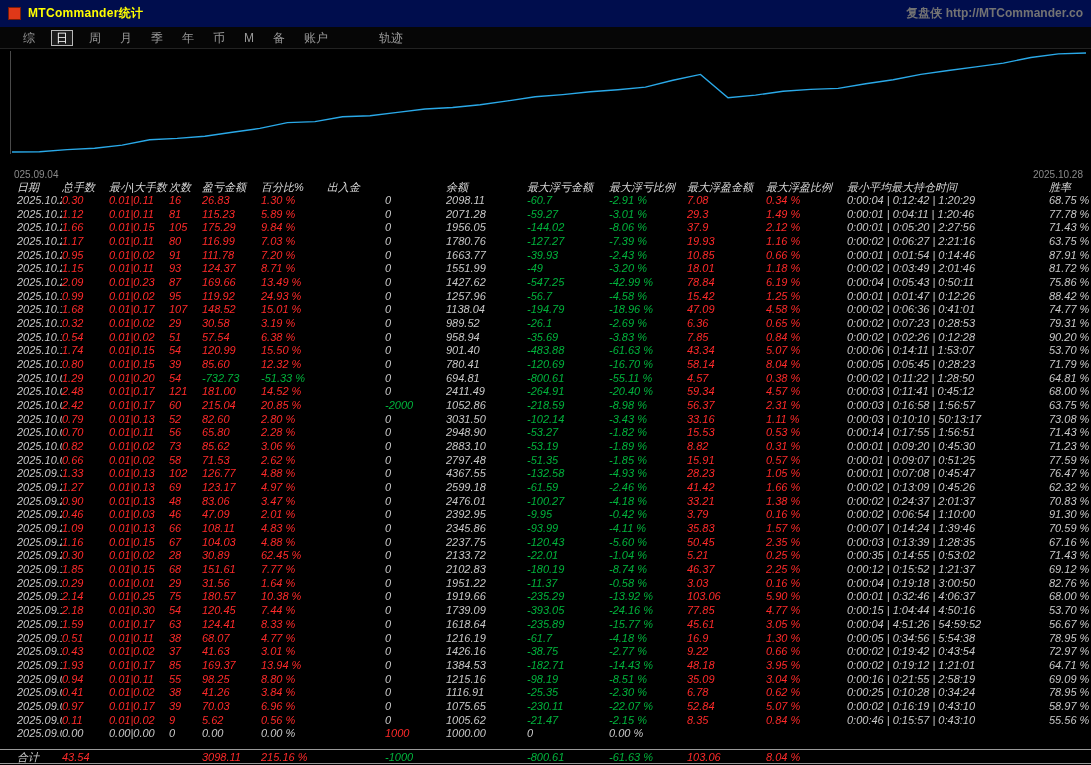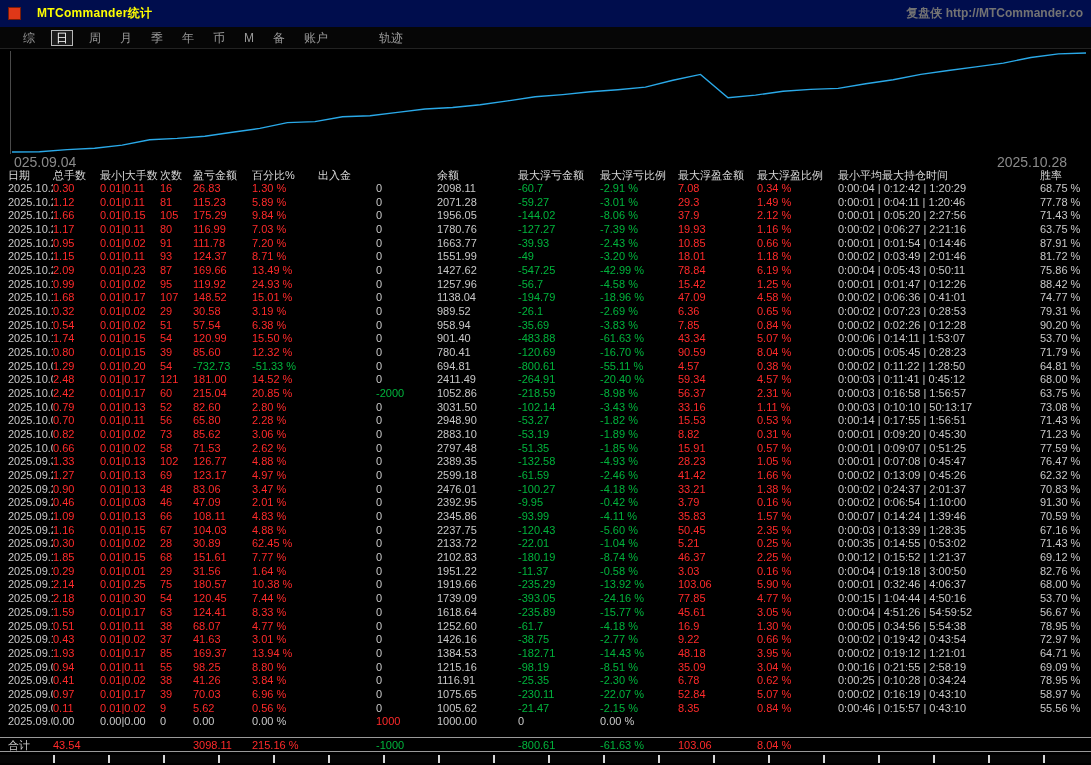--- a/index.html
+++ b/index.html
@@ -9,43 +9,43 @@
     -webkit-font-smoothing:none;
   }
   :root{
     --red:#ff2a2a; --green:#00b43c; --gray:#c8c8c8; --line:#2aa9e8;
   }
   
   .titlebar{
     height:27px;background:#000d4d;display:flex;align-items:center;
     justify-content:space-between;padding:0 8px;box-sizing:border-box;
   }
-  .titlebar-left{display:flex;align-items:center;gap:16px;justify-content:center;}
+  .titlebar-left{display:flex;align-items:center;gap:7px;justify-content:center;}
   .app-icon{width:13px;height:13px;background:#e03818;border:1px solid #7a1c08;box-sizing:border-box;}
   .app-title{color:#ffff00;font-size:12px;font-weight:bold;letter-spacing:.3px;}
   .title-link{color:#737373;font-size:12px;font-weight:bold;}
   
   .menubar{
     height:21px;background:#060606;display:flex;align-items:center;
     padding-left:20px;gap:13px;font-size:12px;color:#9a9a9a;
   }
   .menu-item{cursor:default;padding:1px 3px;line-height:14px;}
   .menu-item.selected{color:#ffffff;border:1px solid #b8b8b8;background:#1c1c1c;padding:0 4px;}
   .menu-item.gap-before{margin-left:32px;}
   
   .chart{height:107px;position:relative;background:#000;border-top:1px solid #222;}
   .chart svg{position:absolute;left:0;top:0;}
   .chart-axis{position:absolute;left:10px;top:2px;bottom:2px;width:1px;background:#4a4a4a;}
   .chart-dates{height:12px;display:flex;justify-content:space-between;
-    font-size:14px;color:#8a8a8a;padding:0 24px 0 14px;align-items:center;}
+    font-size:10px;color:#8a8a8a;padding:0 8px 0 14px;align-items:center;margin-top:12px;}
   
   .thead-row,.trow,.total-row{
     display:grid;
     grid-template-columns:45px 47px 60px 33px 59px 66px 119px 81px 82px 78px 79px 81px 202px 51px;
-    padding-left:8px;box-sizing:border-box;
+    padding-left:17px;box-sizing:border-box;font-style:italic;
   }
   .thead-row{height:14px;line-height:14px;font-size:11px;color:#d8d8d8;}
   .trow{height:13.68px;line-height:13.68px;font-size:11px;}
   .total-row{height:15px;line-height:15px;font-size:11px;margin-top:8px;
     border-top:1px solid #9a9a9a;border-bottom:1px solid #9a9a9a;}
   .cell{overflow:hidden;white-space:nowrap;}
   .c-gray{color:var(--gray);}
   .c-red{color:var(--red);}
   .c-green{color:var(--green);}
   .pad-inout{padding-left:58px;}
@@ -307,21 +307,21 @@
           <div class="cell c-gray">2025.10.10</div>
           <div class="cell c-red">0.80</div>
           <div class="cell c-red">0.01|0.15</div>
           <div class="cell c-red">39</div>
           <div class="cell c-red">85.60</div>
           <div class="cell c-red">12.32 %</div>
           <div class="cell c-gray pad-inout">0</div>
           <div class="cell c-gray">780.41</div>
           <div class="cell c-green">-120.69</div>
           <div class="cell c-green">-16.70 %</div>
-          <div class="cell c-red">90.59</div>
+          <div class="cell c-red">58.14</div>
           <div class="cell c-red">8.04 %</div>
           <div class="cell c-gray">0:00:05 | 0:05:45 | 0:28:23</div>
           <div class="cell c-gray">71.79 %</div>
         </div>
         <div class="trow">
           <div class="cell c-gray">2025.10.09</div>
           <div class="cell c-red">1.29</div>
           <div class="cell c-red">0.01|0.20</div>
           <div class="cell c-red">54</div>
           <div class="cell c-green">-732.73</div>
@@ -432,21 +432,21 @@
           <div class="cell c-gray">77.59 %</div>
         </div>
         <div class="trow">
           <div class="cell c-gray">2025.09.30</div>
           <div class="cell c-red">1.33</div>
           <div class="cell c-red">0.01|0.13</div>
           <div class="cell c-red">102</div>
           <div class="cell c-red">126.77</div>
           <div class="cell c-red">4.88 %</div>
           <div class="cell c-gray pad-inout">0</div>
-          <div class="cell c-gray">2389.35</div>
+          <div class="cell c-gray">4367.55</div>
           <div class="cell c-green">-132.58</div>
           <div class="cell c-green">-4.93 %</div>
           <div class="cell c-red">28.23</div>
           <div class="cell c-red">1.05 %</div>
           <div class="cell c-gray">0:00:01 | 0:07:08 | 0:45:47</div>
           <div class="cell c-gray">76.47 %</div>
         </div>
         <div class="trow">
           <div class="cell c-gray">2025.09.29</div>
           <div class="cell c-red">1.27</div>
@@ -624,21 +624,21 @@
           <div class="cell c-gray">56.67 %</div>
         </div>
         <div class="trow">
           <div class="cell c-gray">2025.09.12</div>
           <div class="cell c-red">0.51</div>
           <div class="cell c-red">0.01|0.11</div>
           <div class="cell c-red">38</div>
           <div class="cell c-red">68.07</div>
           <div class="cell c-red">4.77 %</div>
           <div class="cell c-gray pad-inout">0</div>
-          <div class="cell c-gray">1252.60</div>
+          <div class="cell c-gray">1216.19</div>
           <div class="cell c-green">-61.7</div>
           <div class="cell c-green">-4.18 %</div>
           <div class="cell c-red">16.9</div>
           <div class="cell c-red">1.30 %</div>
           <div class="cell c-gray">0:00:05 | 0:34:56 | 5:54:38</div>
           <div class="cell c-gray">78.95 %</div>
         </div>
         <div class="trow">
           <div class="cell c-gray">2025.09.11</div>
           <div class="cell c-red">0.43</div>

